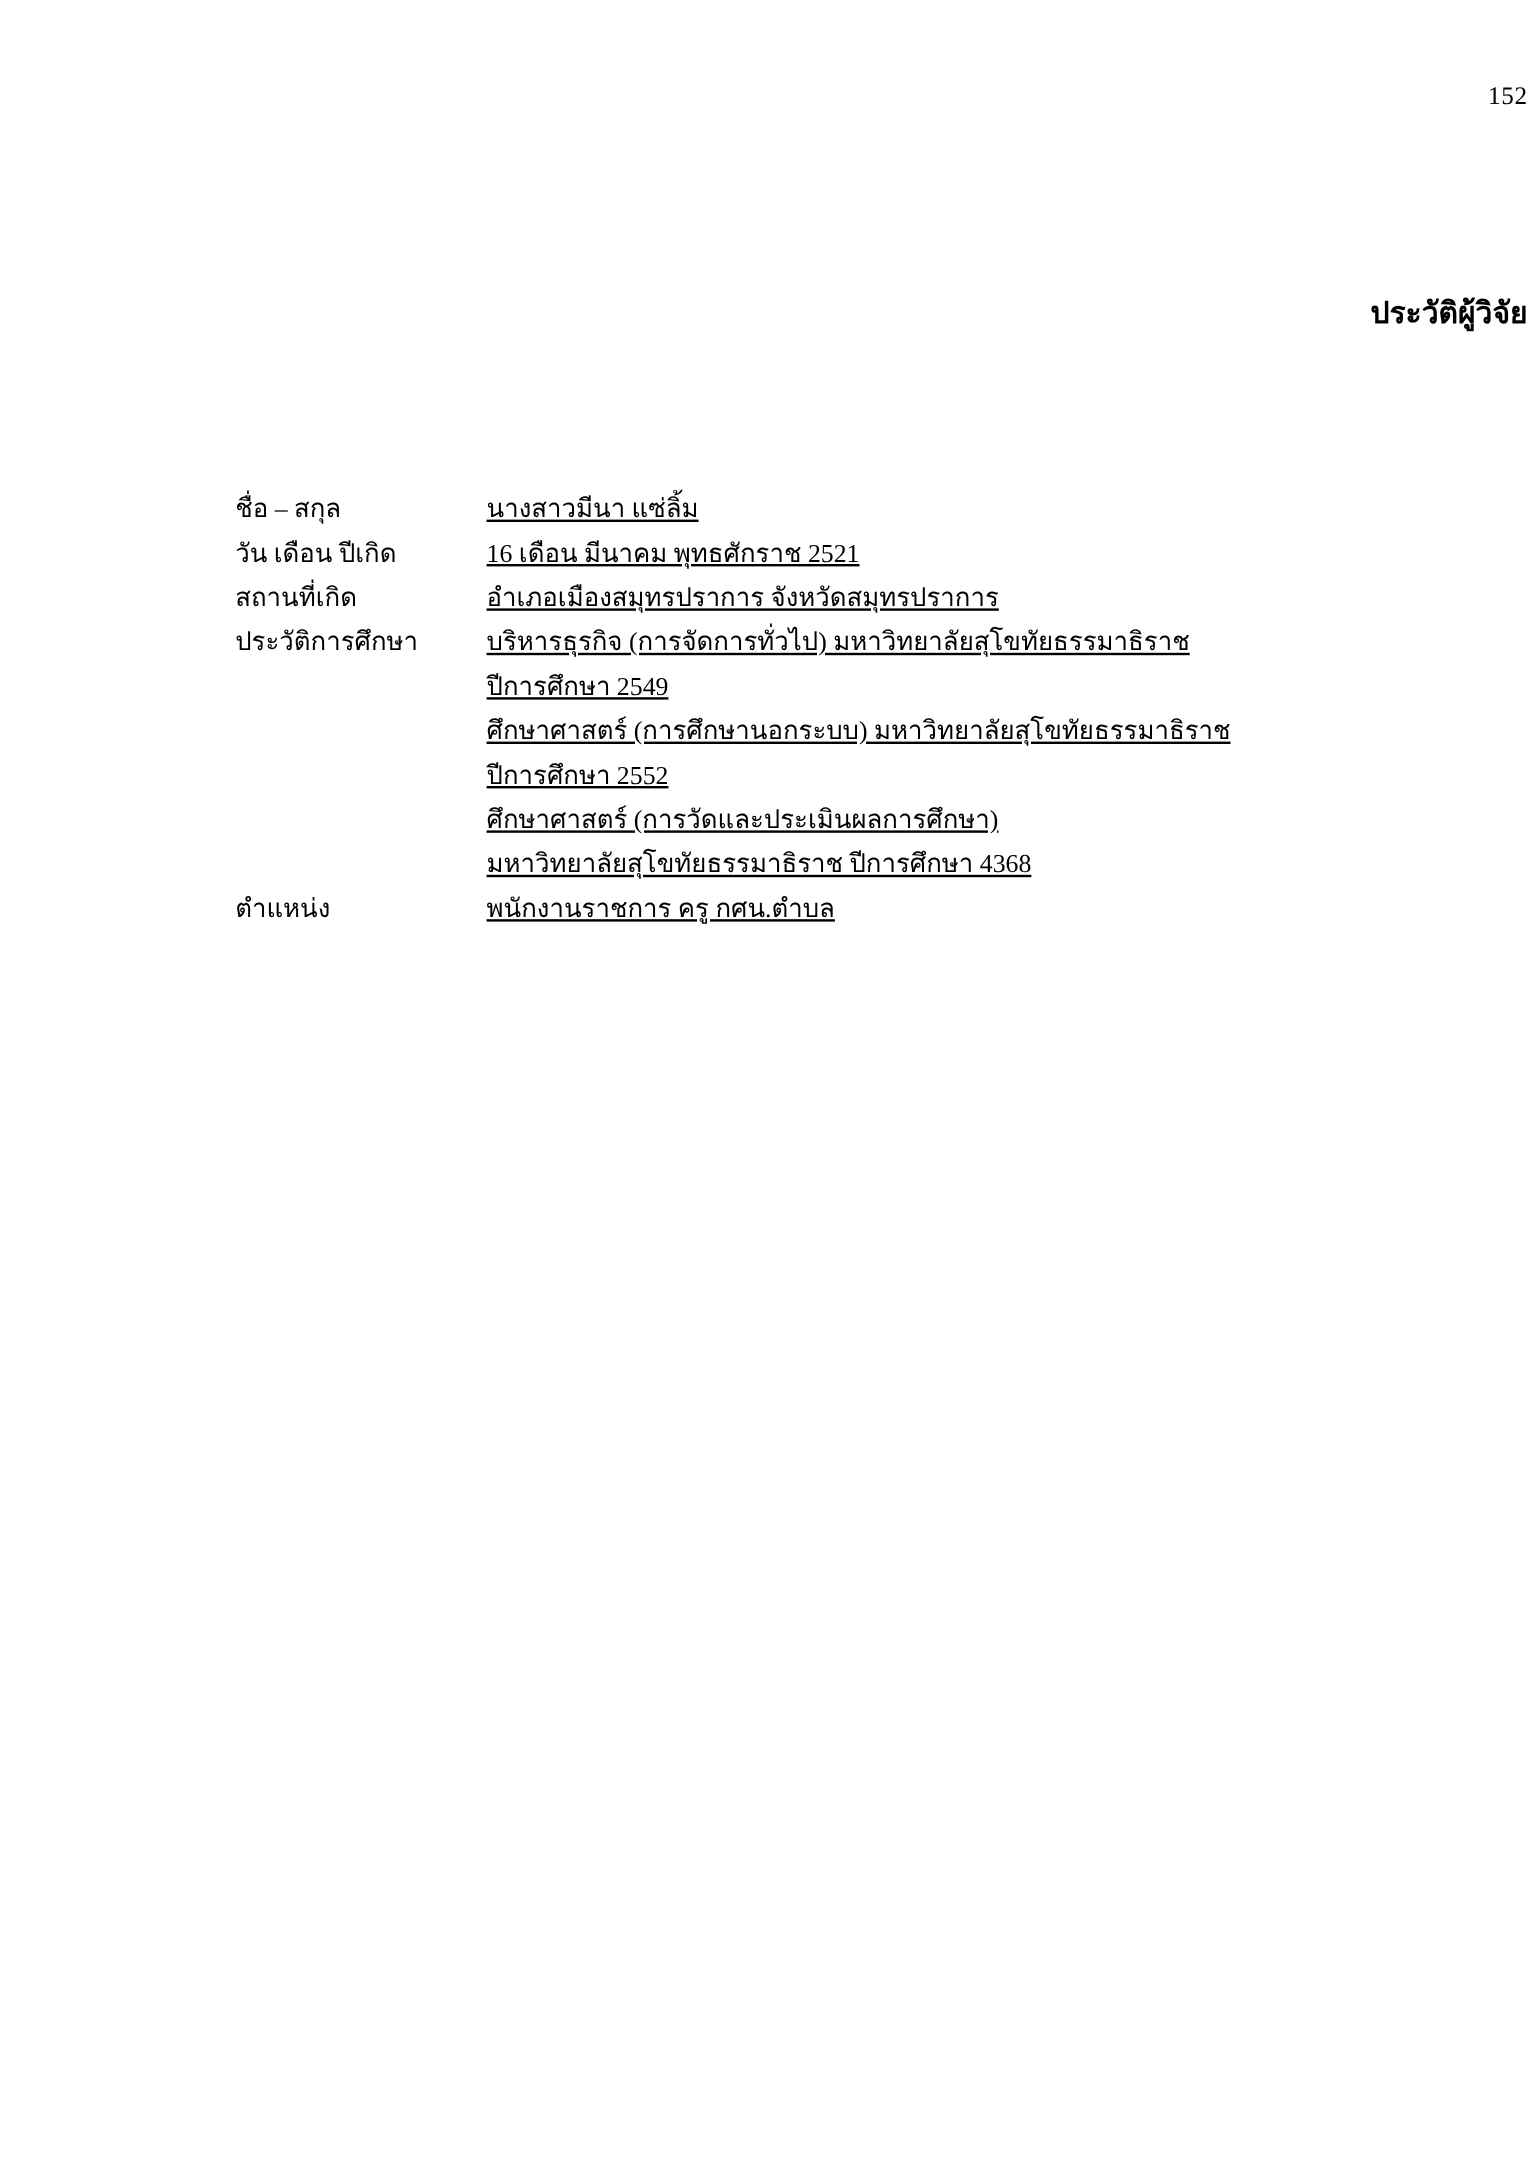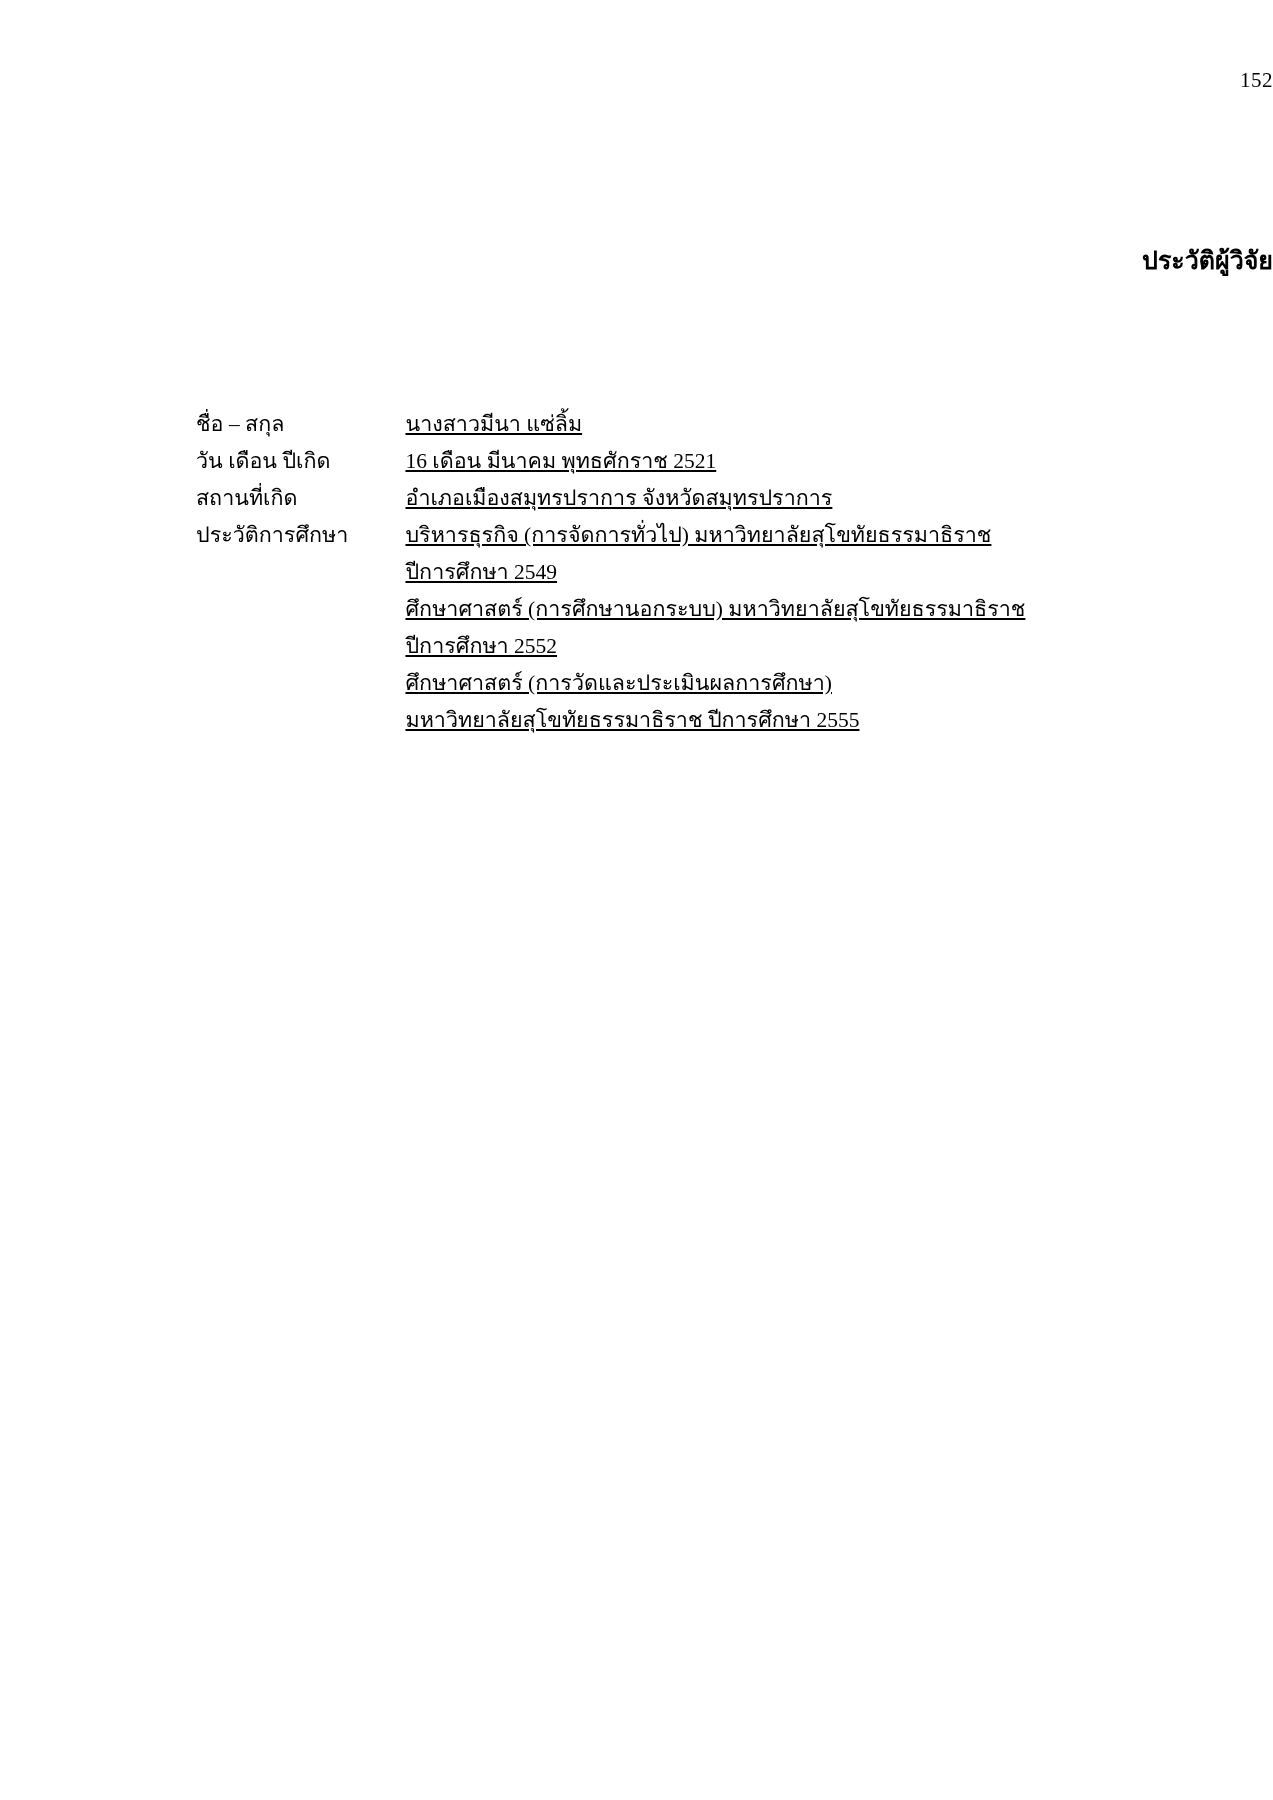--- a/index.html
+++ b/index.html
@@ -94,19 +94,25 @@
         </td>
       </tr>
       <tr>
         <td class="label">ประวัติการศึกษา</td>
         <td class="value">
           <span class="cont-line">บริหารธุรกิจ (การจัดการทั่วไป) มหาวิทยาลัยสุโขทัยธรรมาธิราช</span>
           <span class="cont-line">ปีการศึกษา   2549</span>
           <span class="cont-line">ศึกษาศาสตร์ (การศึกษานอกระบบ) มหาวิทยาลัยสุโขทัยธรรมาธิราช</span>
           <span class="cont-line">ปีการศึกษา   2552</span>
           <span class="cont-line">ศึกษาศาสตร์ (การวัดและประเมินผลการศึกษา)</span>
-          <span class="cont-line">มหาวิทยาลัยสุโขทัยธรรมาธิราช ปีการศึกษา 2555</span>
+          <span class="cont-line">มหาวิทยาลัยสุโขทัยธรรมาธิราช ปีการศึกษา 4368</span>
+        </td>
+      </tr>
+      <tr>
+        <td class="label">ตำแหน่ง</td>
+        <td class="value">
+          <span class="cont-line">พนักงานราชการ  ครู กศน.ตำบล</span>
         </td>
       </tr>
     </tbody>
   </table>
 
 </div>
 
 </body></html>

